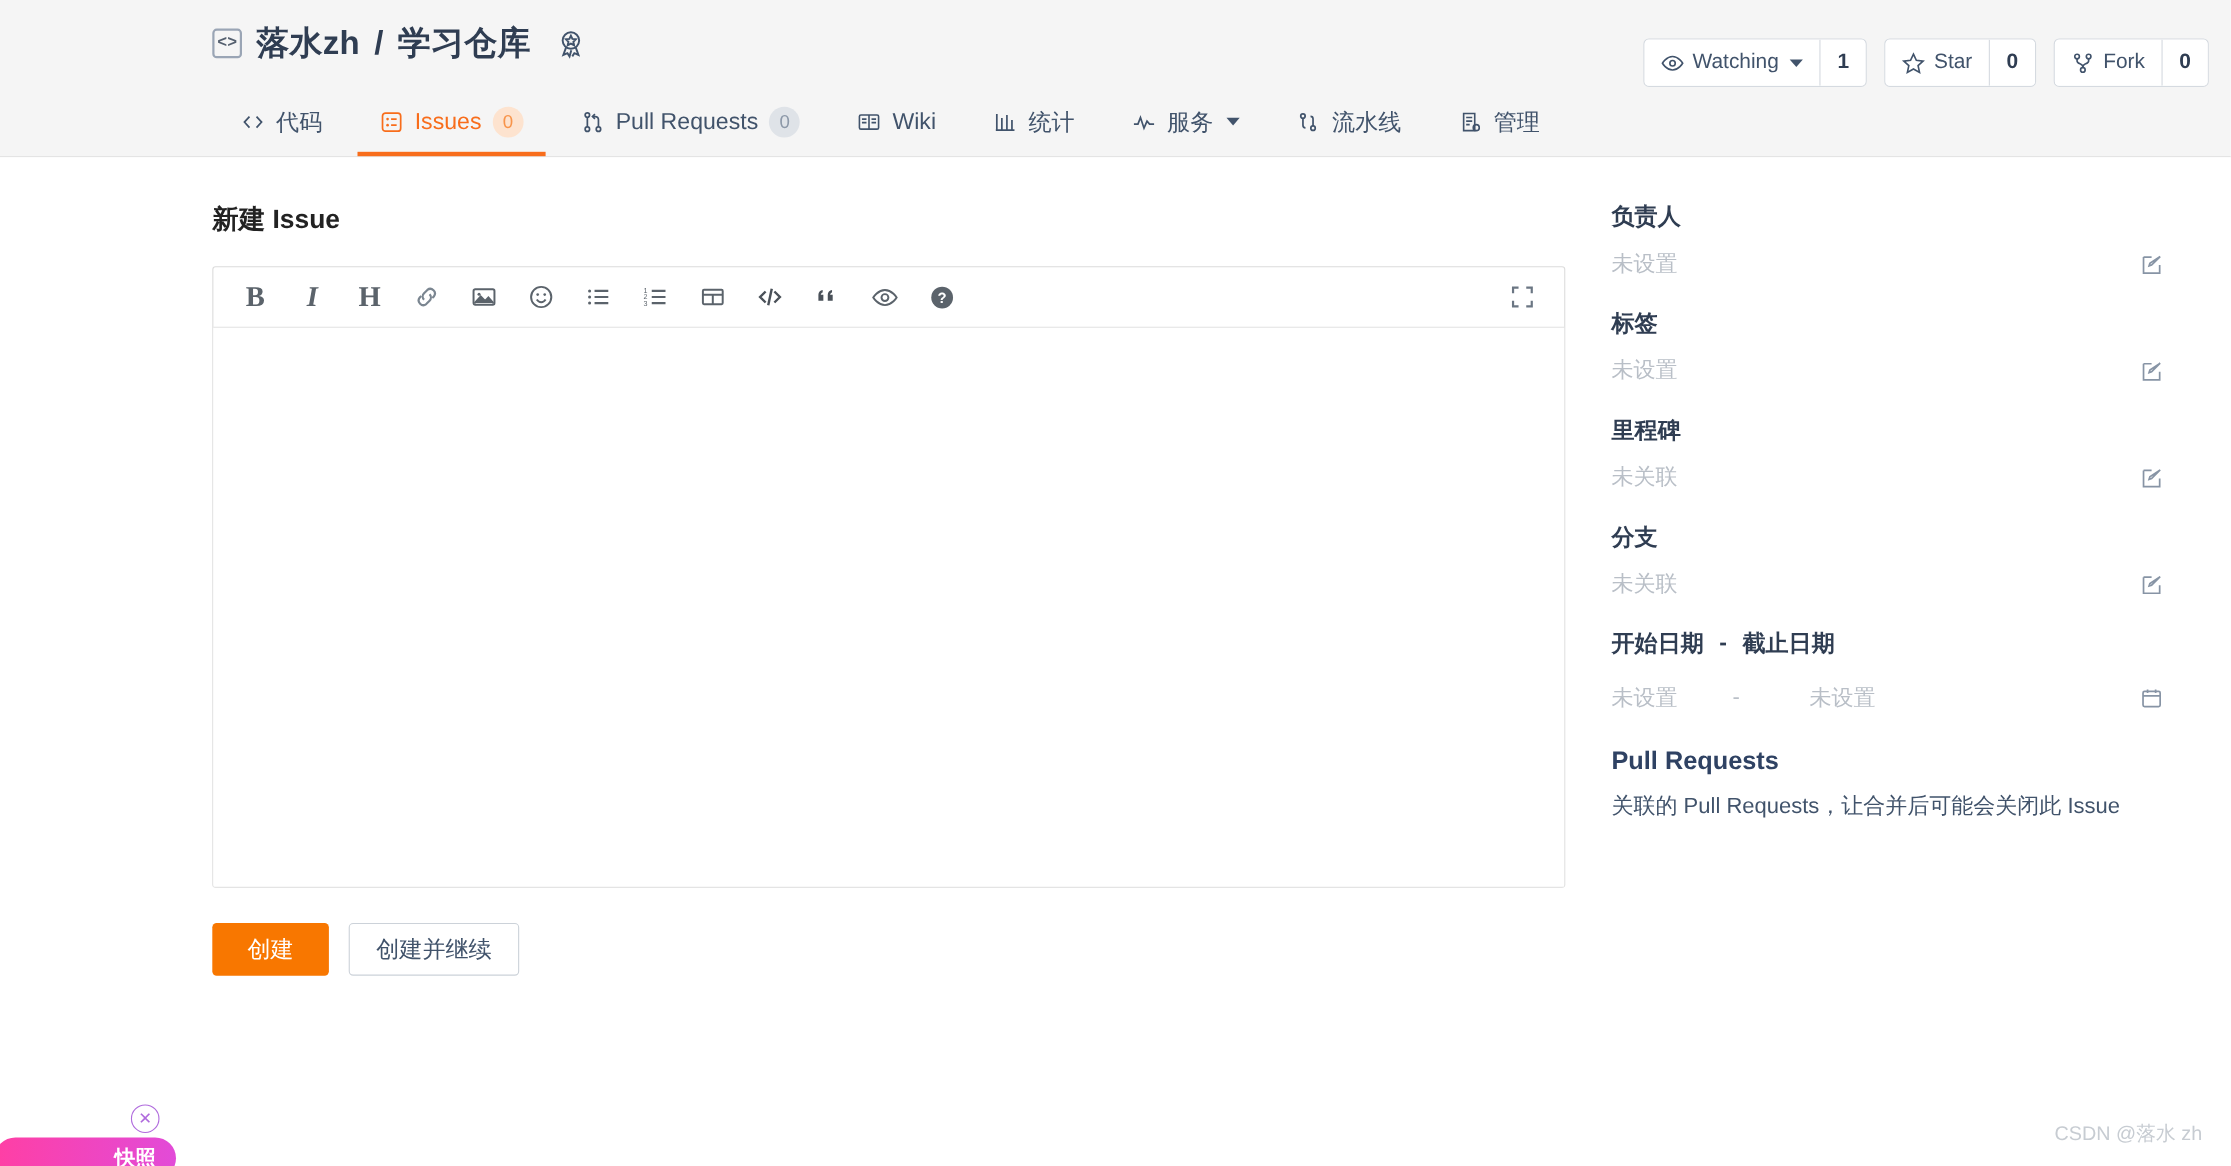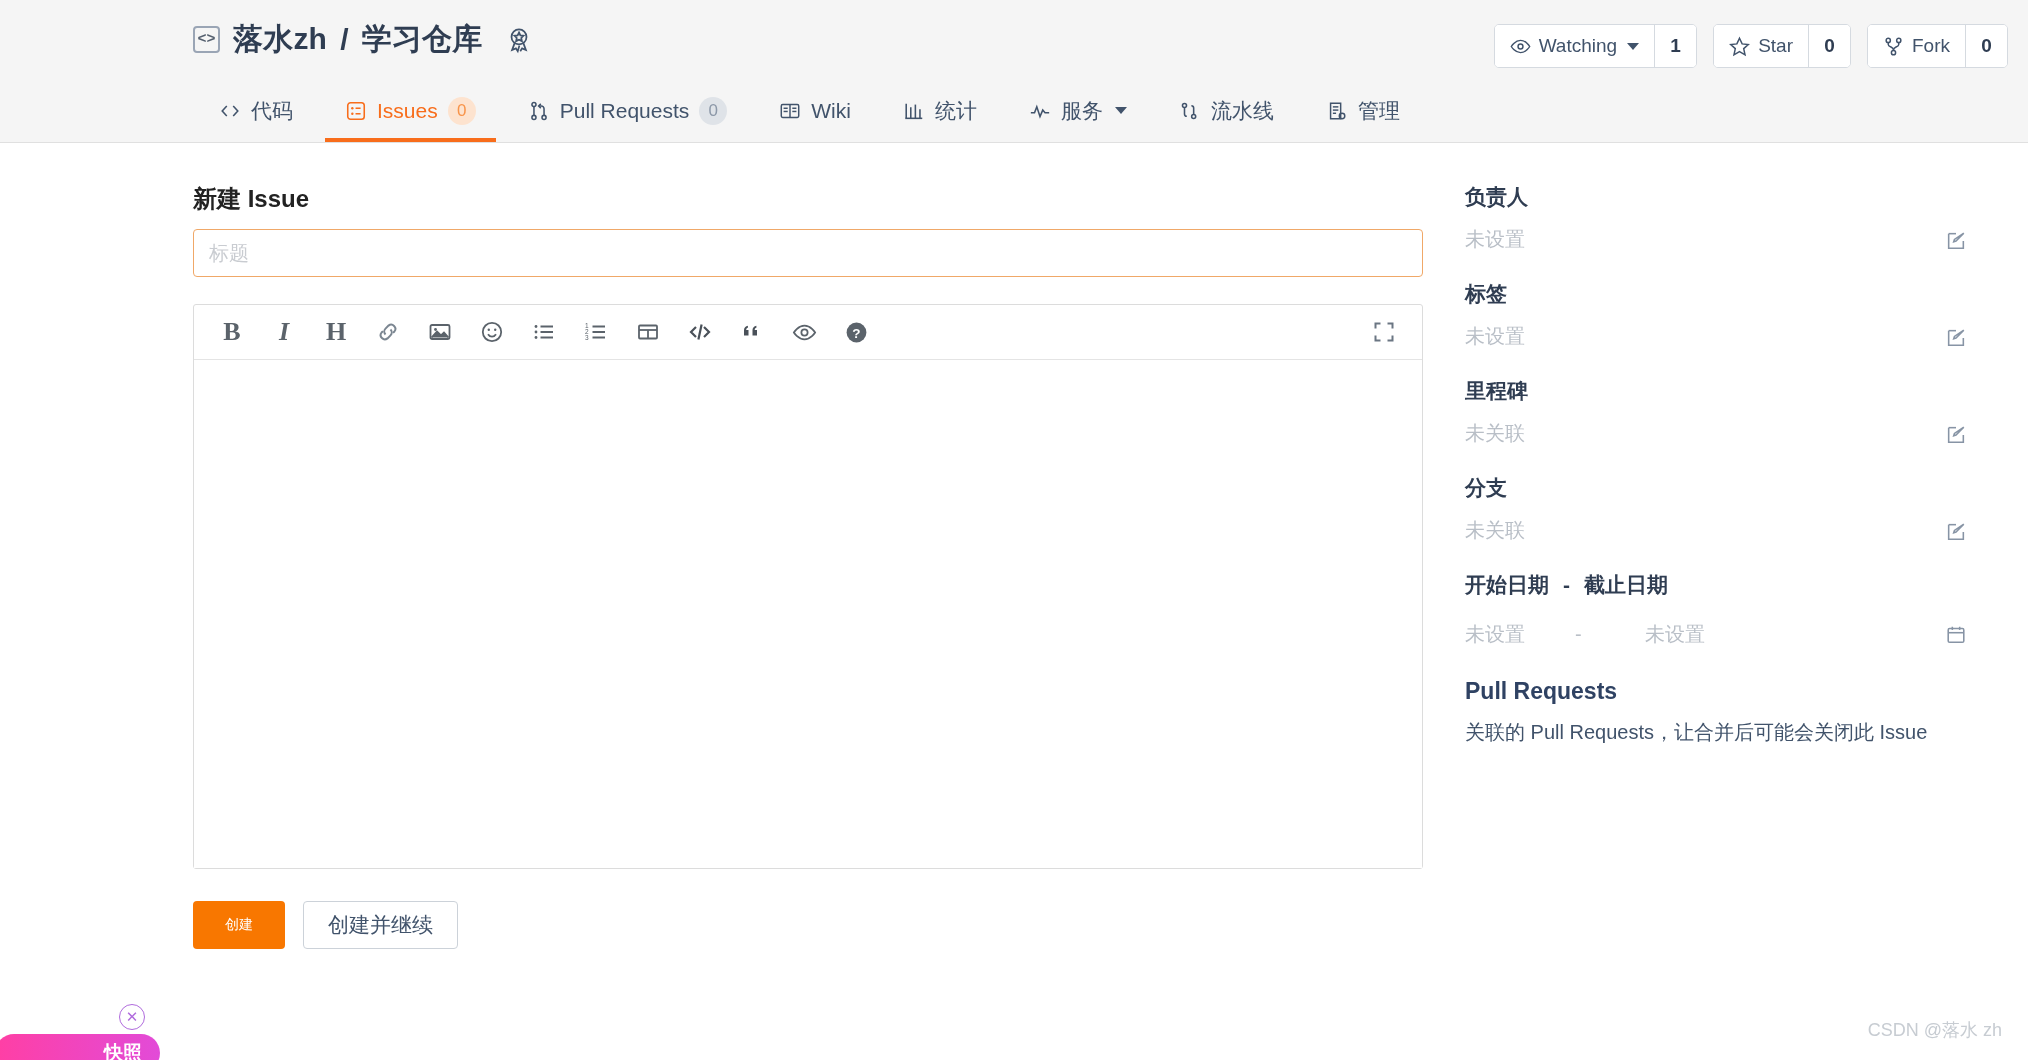--- a/index.html
+++ b/index.html
@@ -45,21 +45,21 @@
     font-size: 30px;
     font-weight: bold;
     color: #2f3d52;
     letter-spacing: 0.2px;
     white-space: nowrap;
   }
   .badge-icon { margin-left: 8px; display:flex; align-items:center; }
 
   .header-actions {
     position: absolute;
-    right: 20px; top: 24px;
+    right: 20px; top: 35px;
     display: flex;
     align-items: center;
     gap: 16px;
   }
   .btn-group {
     display: flex;
     align-items: stretch;
     height: 44px;
     border: 1px solid #d5dae0;
     border-radius: 5px;
@@ -204,21 +204,21 @@
     align-items: center;
     gap: 18px;
   }
   .btn-primary {
     background: #f87700;
     color: #fff;
     border: none;
     border-radius: 4px;
     padding: 0 32px;
     height: 48px;
-    font-size: 14px;
+    font-size: 21px;
     cursor: pointer;
     font-family: "Liberation Sans", sans-serif;
   }
   .btn-secondary {
     background: #fff;
     color: #41536b;
     border: 1px solid #ccd2d9;
     border-radius: 4px;
     padding: 0 24px;
     height: 48px;
@@ -502,21 +502,20 @@
 
     </div>
   </div>
 
   <div class="content">
 
     <div class="form-col">
 
       <div class="page-title">新建 Issue</div>
 
-      <input class="title-input" type="text" placeholder="标题" style="">
 
       <div class="editor">
         <div class="editor-toolbar">
 
           <div class="tb-btn serif">B</div>
           <div class="tb-btn serif-i">I</div>
           <div class="tb-btn serif">H</div>
 
           <div class="tb-btn">
             <svg width="24" height="24" viewBox="0 0 24 24" fill="none" stroke="#7b8691" stroke-width="2">

